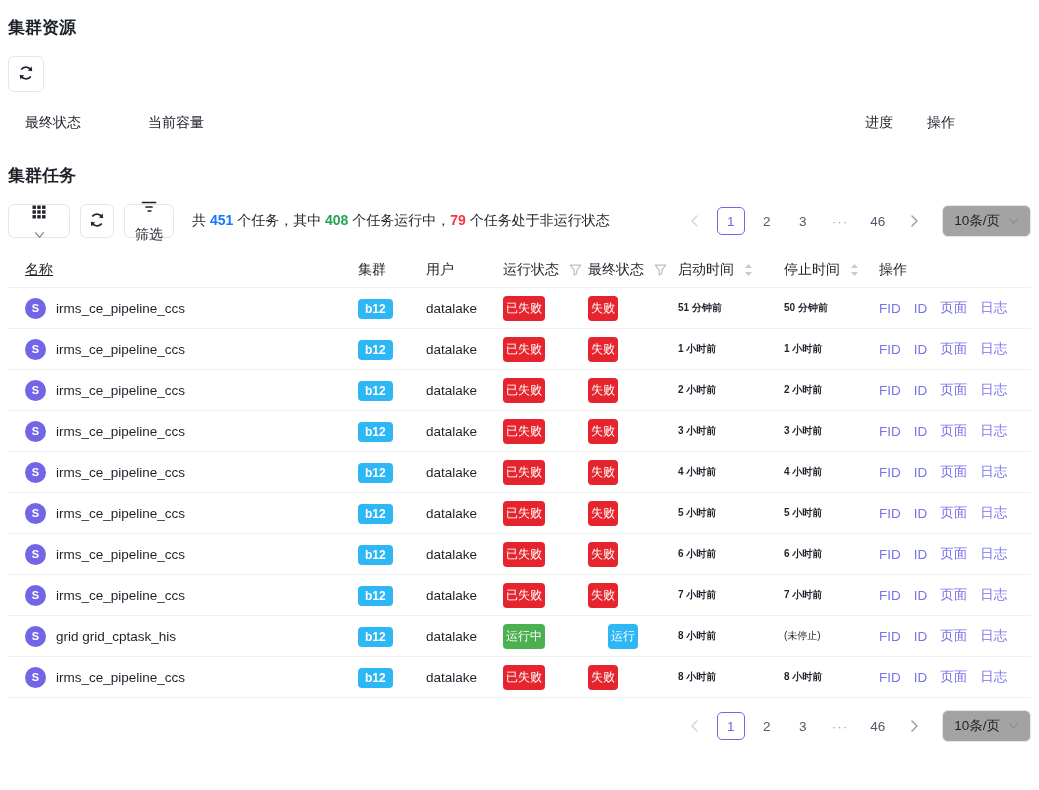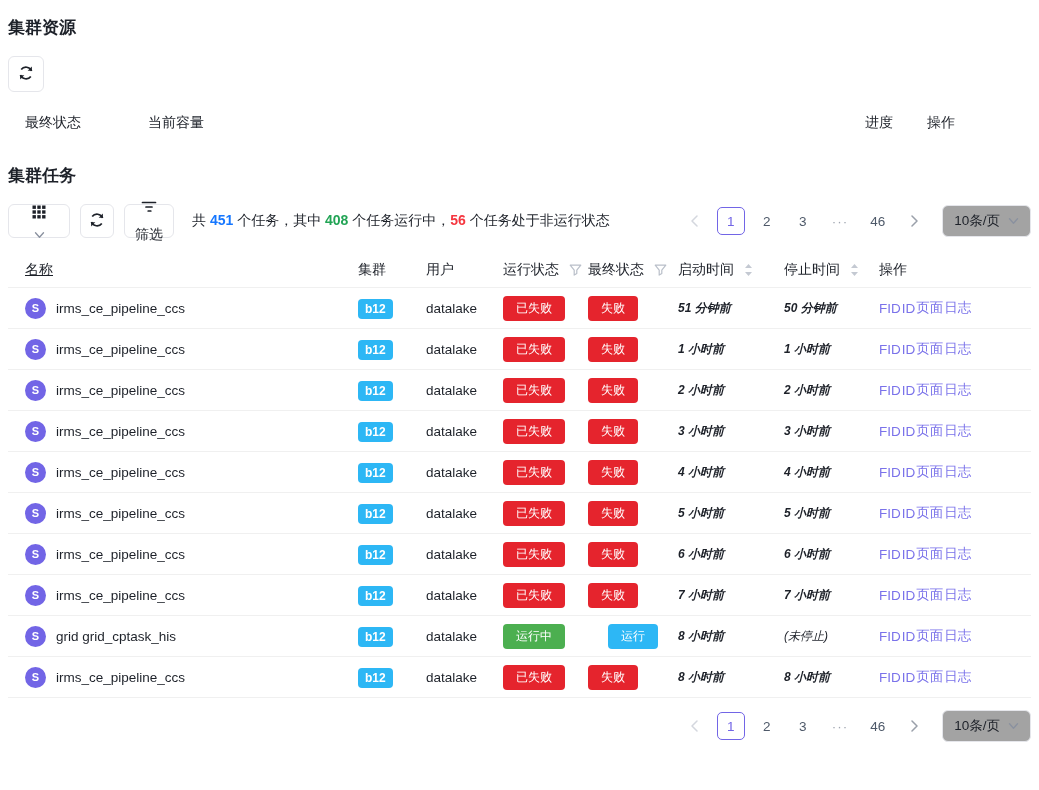--- a/index.html
+++ b/index.html
@@ -82,27 +82,27 @@
   .c-name{display:flex;align-items:center;gap:10px;padding-left:17px;min-width:0;}
   .avatar{
     width:21px;height:21px;border-radius:50%;background:var(--accent);color:#fff;flex:0 0 21px;
     display:flex;align-items:center;justify-content:center;font-size:11px;font-weight:700;
   }
   .tname{white-space:nowrap;overflow:hidden;text-overflow:ellipsis;font-size:13.5px;}
   .tag-cyan{
     background:var(--cyan);color:#fff;font-size:12px;font-weight:700;border-radius:4px;padding:3px 7px;
   }
   .c-user{font-size:13.5px;}
-  .badge{color:#fff;font-size:12px;border-radius:4px;padding:4px 13px;display:inline-block;}
+  .badge{color:#fff;font-size:12px;border-radius:4px;padding:4px 3px;display:inline-block;}
   .badge-error{background:var(--red);}
   .badge-success{background:var(--green);}
   .badge-info{background:var(--cyan);margin-left:20px;}
-  .c-start,.c-stop{font-weight:600;font-size:12px;font-style:italic;}
+  .c-start,.c-stop{font-weight:600;font-size:10px;}
   .c-stop.muted-time{font-weight:400;}
-  .c-actions{display:flex;align-items:center;gap:1px;font-size:13.5px;}
+  .c-actions{display:flex;align-items:center;gap:13px;font-size:13.5px;}
   .c-actions a{color:var(--link);text-decoration:none;cursor:pointer;white-space:nowrap;}
   .bottom-bar{display:flex;justify-content:flex-end;margin-top:12px;}
   .sort-icon svg{display:block;}
   .funnel-icon{color:#b9bfc9;display:inline-flex;cursor:pointer;}
   .sort-icon{color:#c4c9d2;display:inline-flex;cursor:pointer;}
 </style>
 </head>
 <body>
 
 <svg width="0" height="0" style="position:absolute" aria-hidden="true">
@@ -186,21 +186,21 @@
               <use href="#i-refresh"></use>
             </svg></span>
       </button>
       <button class="btn">
         <span><svg width="16" height="16" viewBox="0 0 16 16">
               <use href="#i-filter-lines"></use>
             </svg></span>
         <span>筛选</span>
       </button>
       <div class="summary">
-        <span>共 </span><b class="num-blue">451</b><span> 个任务，其中 </span><b class="num-green">408</b><span> 个任务运行中，</span><b class="num-red">56</b><span> 个任务处于非运行状态</span>
+        <span>共 </span><b class="num-blue">451</b><span> 个任务，其中 </span><b class="num-green">408</b><span> 个任务运行中，</span><b class="num-red">79</b><span> 个任务处于非运行状态</span>
       </div>
     </div>
     <div class="pager">
       <button class="pg-arrow disabled">
           <svg width="9" height="12" viewBox="0 0 9 12">
             <use href="#i-chevron-left"></use>
           </svg>
         </button>
       <button class="pg-item active">1</button>
       <button class="pg-item">2</button>

